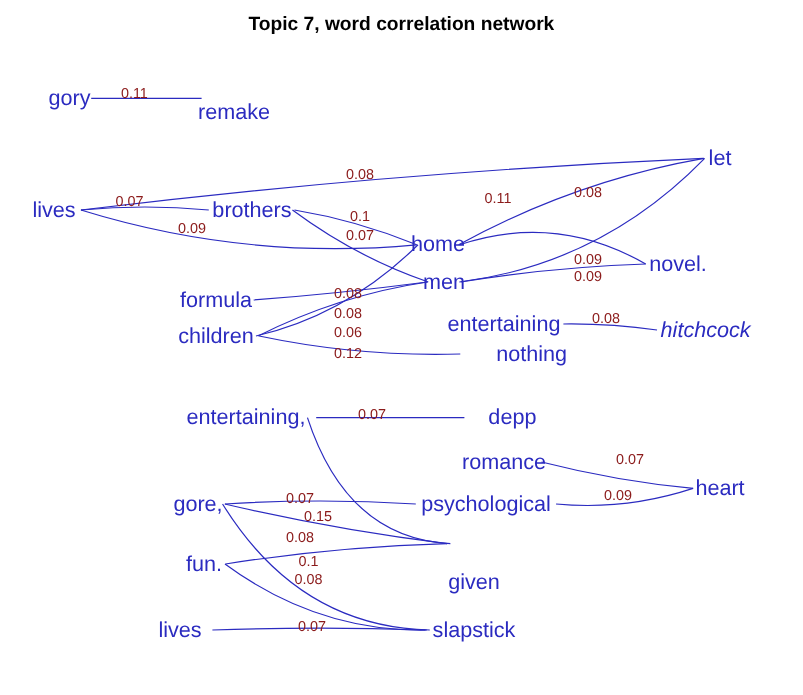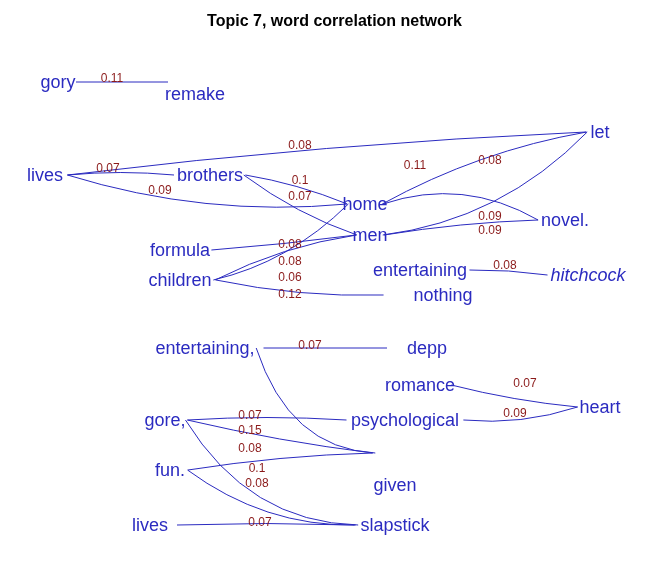--- a/index.html
+++ b/index.html
@@ -80,19 +80,19 @@
       <div class="edge-label" style="left: 490px; top: 230px;">0.09</div>
       <div class="edge-label" style="left: 290px; top: 244px;">0.08</div>
       <div class="edge-label" style="left: 290px; top: 261px;">0.08</div>
       <div class="edge-label" style="left: 290px; top: 277px;">0.06</div>
       <div class="edge-label" style="left: 290px; top: 294px;">0.12</div>
       <div class="edge-label" style="left: 505px; top: 265px;">0.08</div>
       <div class="edge-label" style="left: 310px; top: 345px;">0.07</div>
       <div class="edge-label" style="left: 525px; top: 383px;">0.07</div>
       <div class="edge-label" style="left: 515px; top: 413px;">0.09</div>
       <div class="edge-label" style="left: 250px; top: 415px;">0.07</div>
-      <div class="edge-label" style="left: 250px; top: 430px;">0.15</div>
+      <div class="edge-label" style="left: 265px; top: 430px;">0.15</div>
       <div class="edge-label" style="left: 250px; top: 448px;">0.08</div>
       <div class="edge-label" style="left: 257px; top: 468px;">0.1</div>
       <div class="edge-label" style="left: 257px; top: 483px;">0.08</div>
       <div class="edge-label" style="left: 260px; top: 522px;">0.07</div>
     </div>
 </div>
 
 </body></html>

